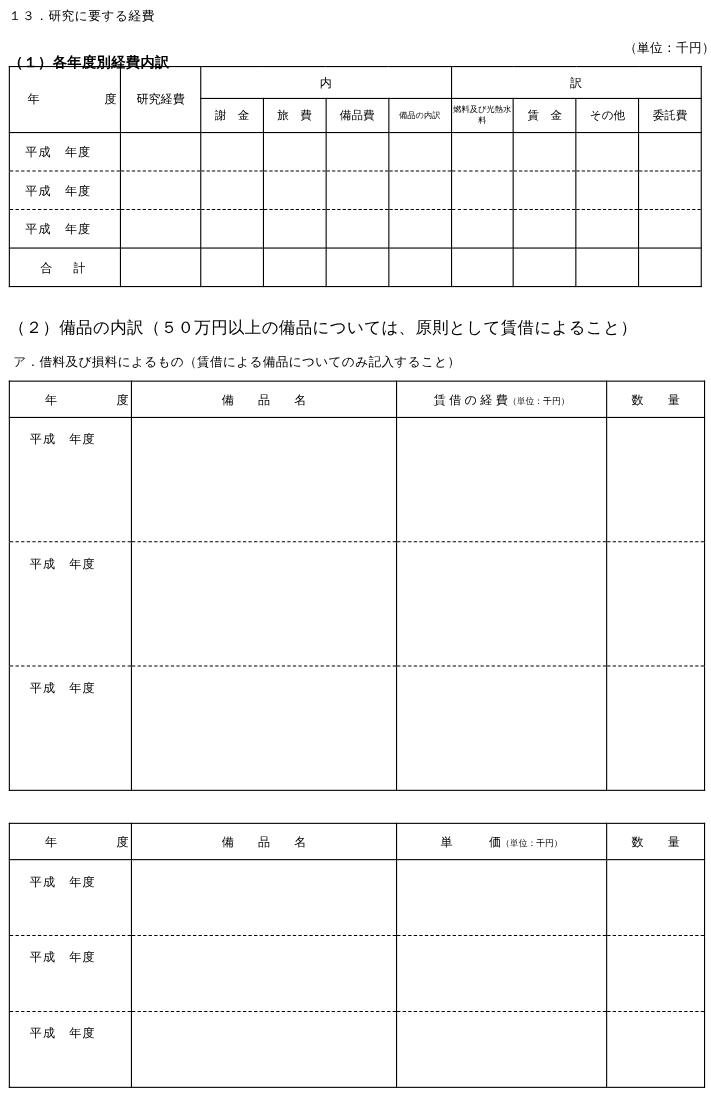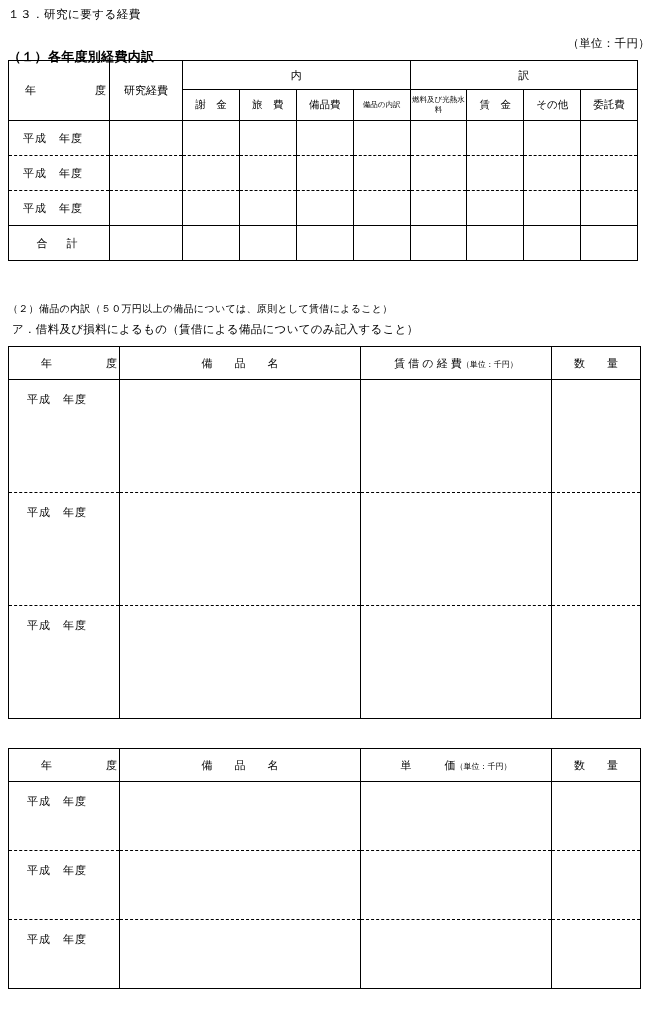--- a/index.html
+++ b/index.html
@@ -95,22 +95,22 @@
     text-align: left;
     padding-left: 14px;
     letter-spacing: 1px;
   }
   .sum-cell {
     letter-spacing: 4px;
   }
   .sub2 {
     position: absolute;
     left: 8px;
-    top: 302px;
-    font-size: 10px;
+    top: 289px;
+    font-size: 15px;
     letter-spacing: 0.3px;
     font-family: Liberation Serif, serif;
   }
   .sub2a {
     position: absolute;
     left: 12px;
     top: 322px;
     font-size: 11.5px;
     letter-spacing: 0.3px;
   }

